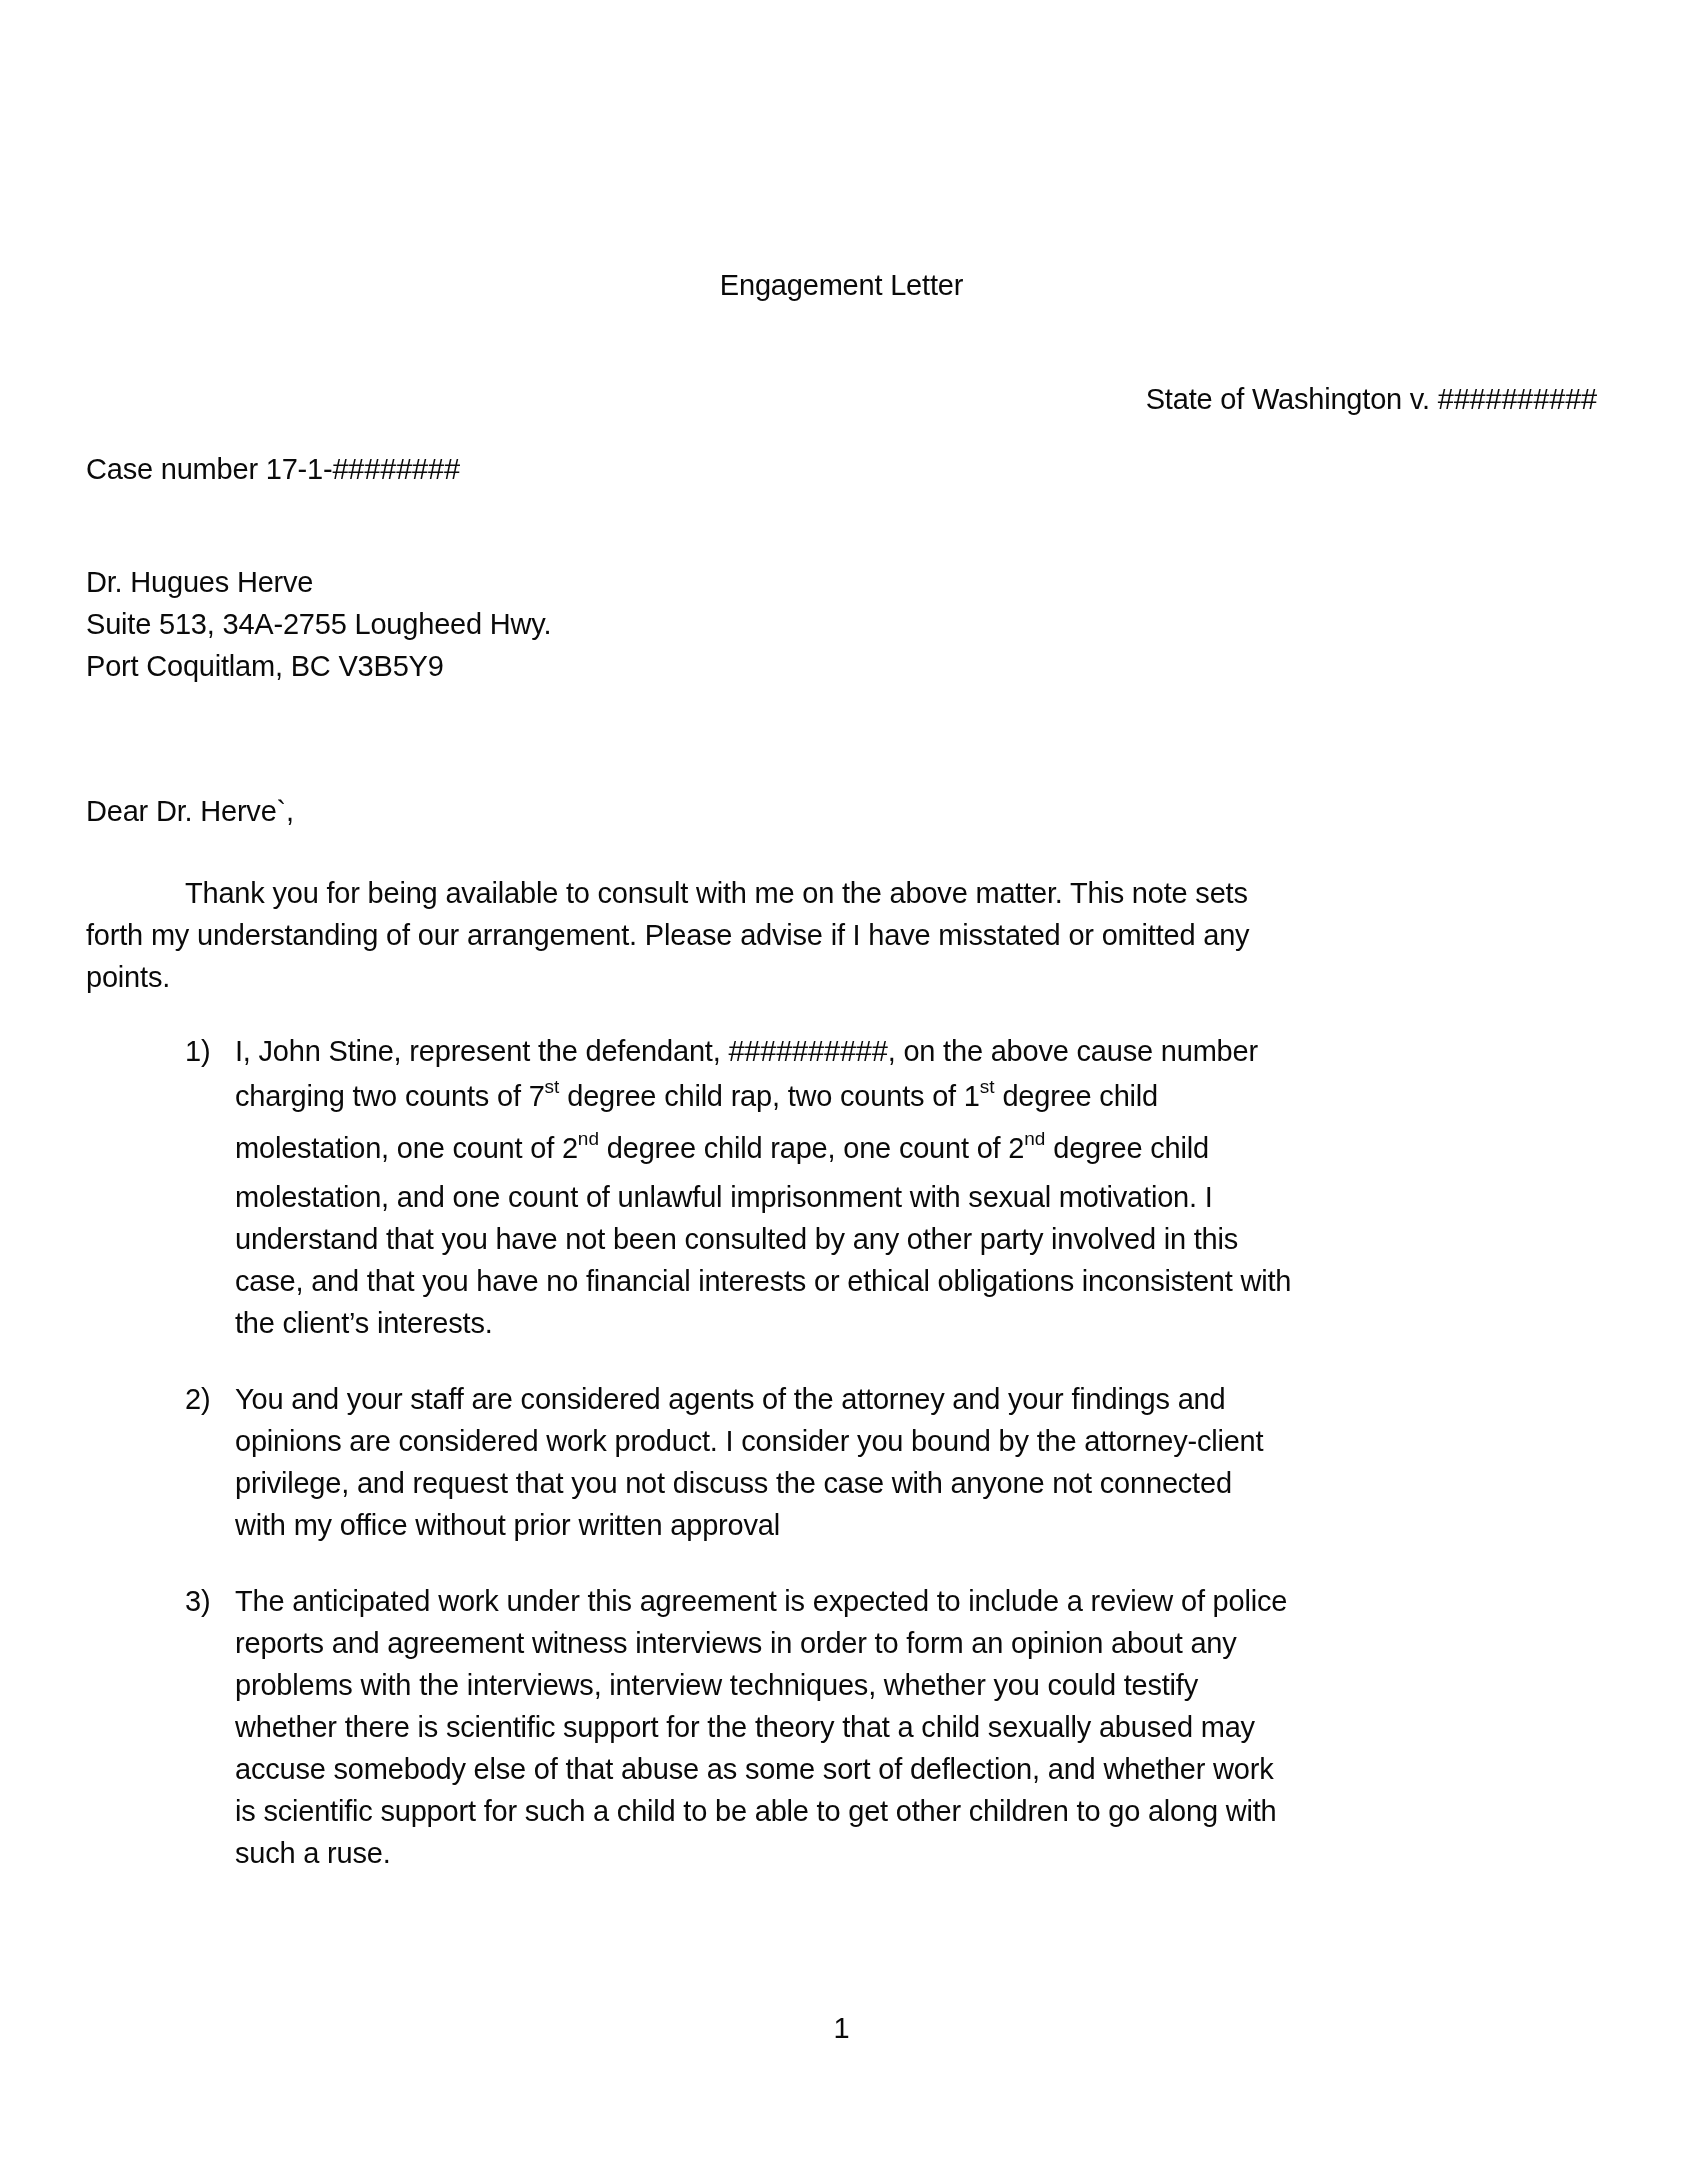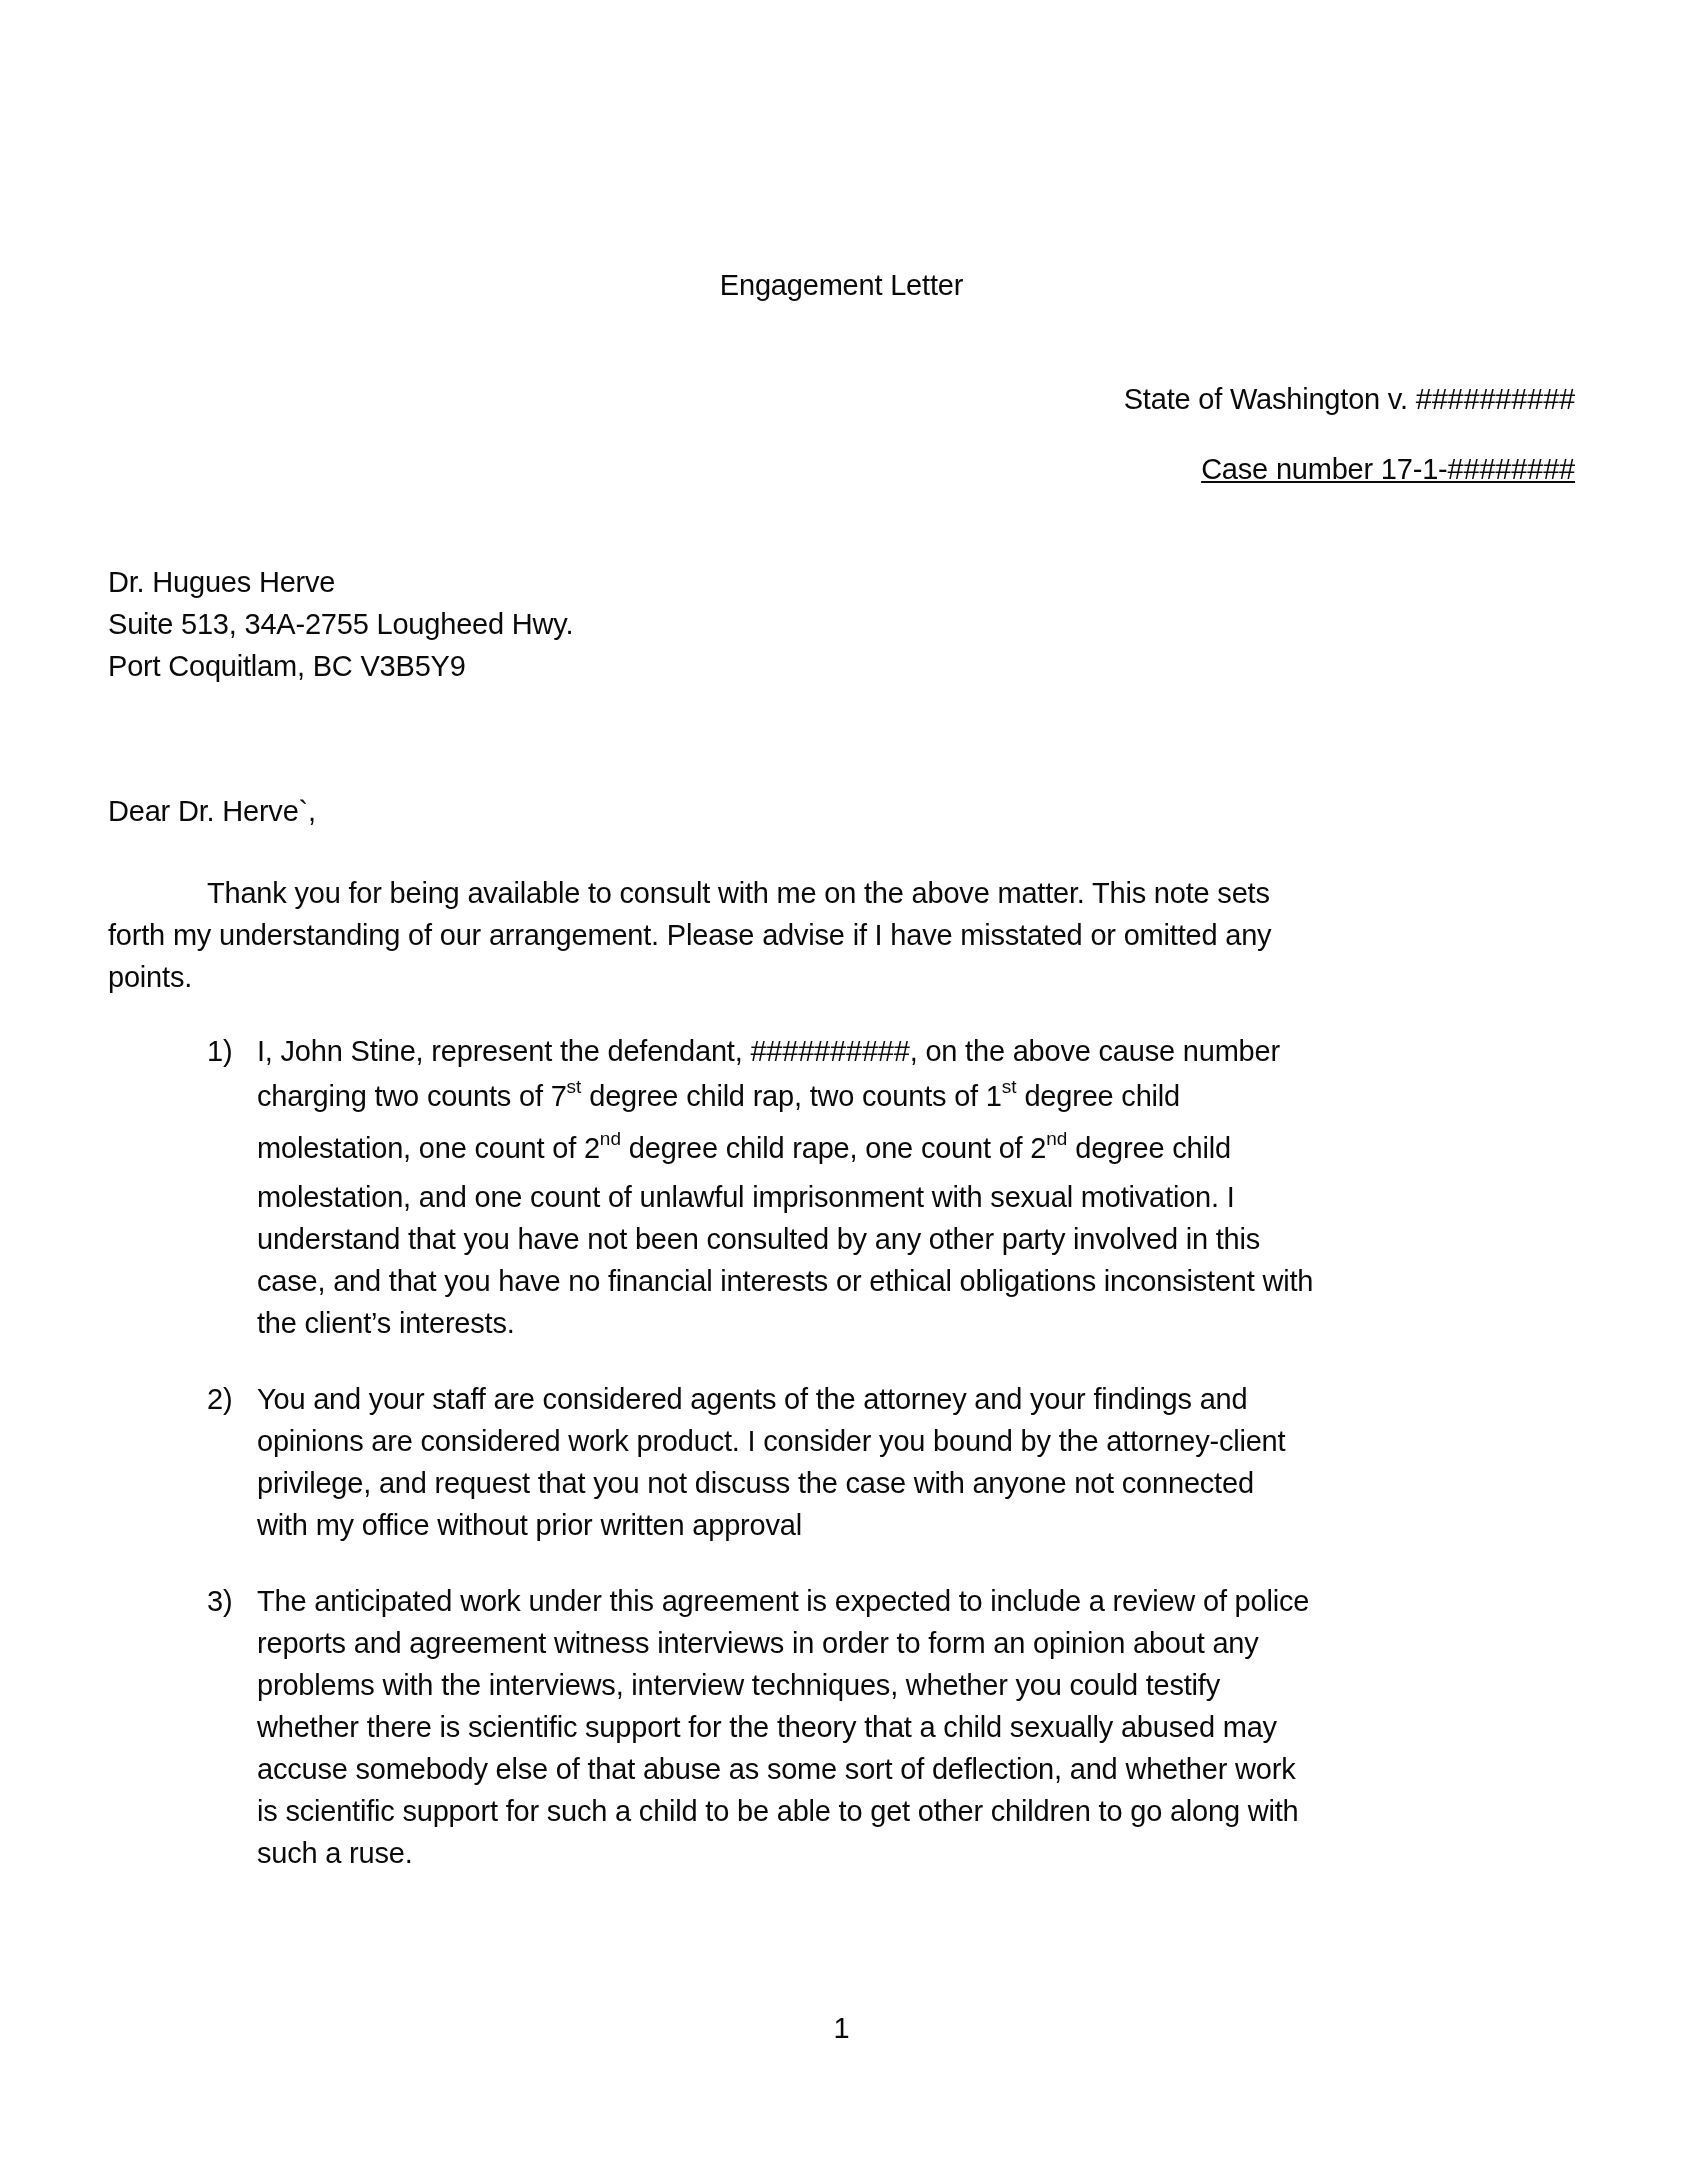--- a/index.html
+++ b/index.html
@@ -7,26 +7,26 @@
     position: relative;
     width: 1683px;
     height: 2178px;
     background: #ffffff;
     color: #0a0a0a;
     font-family: "Liberation Sans", sans-serif;
     font-size: 29px;
     line-height: 42px;
     letter-spacing: -0.2px;
     box-sizing: border-box;
-    padding: 0 108px;
+    padding: 0 86px;
     overflow: hidden;
   }
   .doc-title   { margin-top: 264px; text-align: center; }
   .case-caption{ margin-top: 72px;  text-align: right; }
-  .case-number { margin-top: 28px;  text-align: right; text-decoration: underline; }
+  .case-number { margin-top: 28px;  text-align: left; }
   .address-block { margin-top: 71px; }
   .salutation  { margin-top: 103px; }
   .intro       { margin-top: 40px; }
   .indent      { text-indent: 99px; }
   .list-item   { position: relative; margin-left: 99px; padding-left: 50px; }
   .list-item .num { position: absolute; left: 0; top: 0; line-height: 42px; }
   .item-1 { margin-top: 32px; }
   .item-2 { margin-top: 34px; }
   .item-3 { margin-top: 34px; }
   .line { white-space: pre-wrap; }

